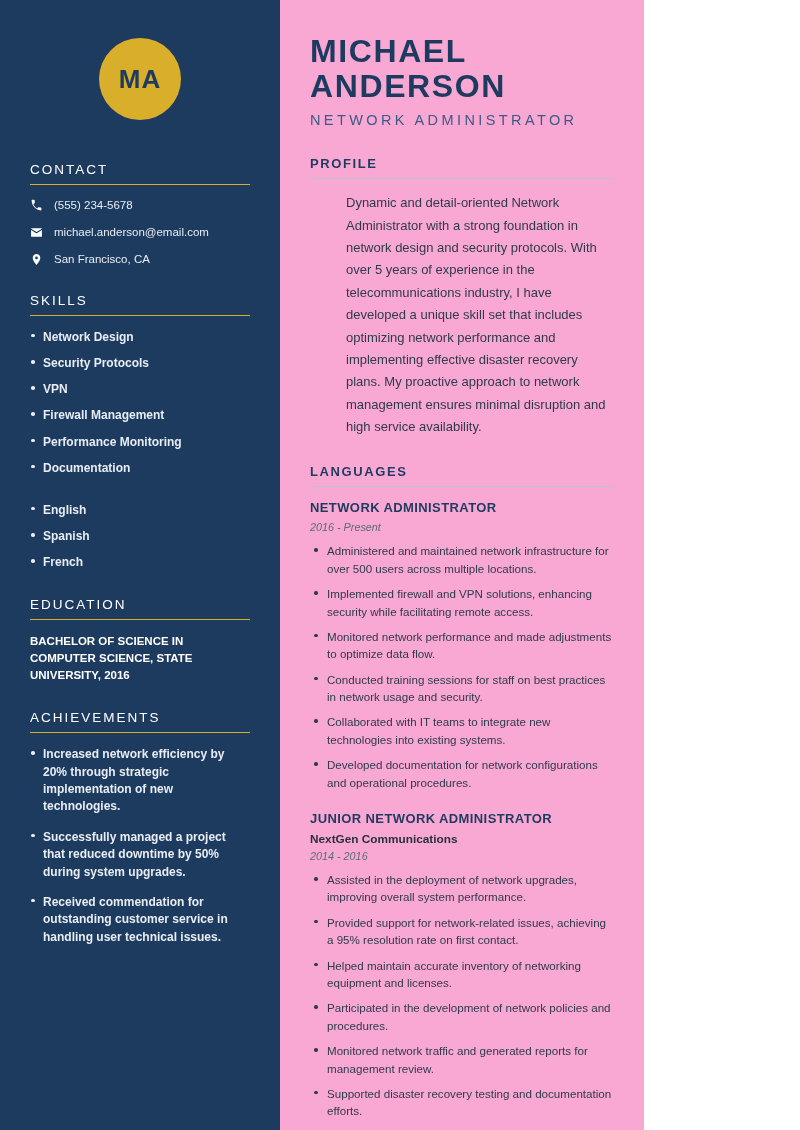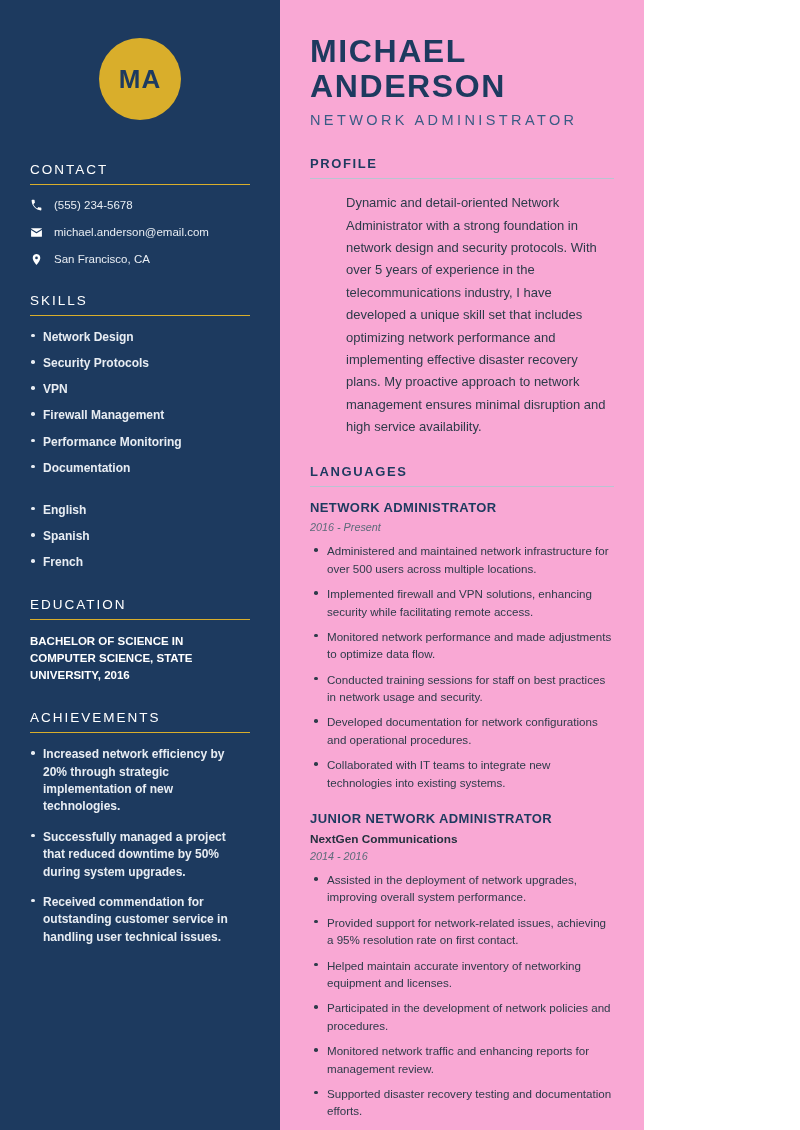--- a/index.html
+++ b/index.html
@@ -275,33 +275,33 @@
 
       <div class="job">
         <div class="job-title">NETWORK ADMINISTRATOR</div>
         <div class="job-dates">2016 - Present</div>
       </div>
       <ul class="job-list">
         <li>Administered and maintained network infrastructure for over 500 users across multiple locations.</li>
         <li>Implemented firewall and VPN solutions, enhancing security while facilitating remote access.</li>
         <li>Monitored network performance and made adjustments to optimize data flow.</li>
         <li>Conducted training sessions for staff on best practices in network usage and security.</li>
+        <li>Collaborated with IT teams to integrate new technologies into existing systems.</li>
         <li>Developed documentation for network configurations and operational procedures.</li>
-        <li>Collaborated with IT teams to integrate new technologies into existing systems.</li>
       </ul>
 
       <div class="job">
         <div class="job-title">JUNIOR NETWORK ADMINISTRATOR</div>
         <div class="job-company">NextGen Communications</div>
         <div class="job-dates">2014 - 2016</div>
       </div>
       <ul class="job-list">
         <li>Assisted in the deployment of network upgrades, improving overall system performance.</li>
         <li>Provided support for network-related issues, achieving a 95% resolution rate on first contact.</li>
         <li>Helped maintain accurate inventory of networking equipment and licenses.</li>
         <li>Participated in the development of network policies and procedures.</li>
-        <li>Monitored network traffic and enhancing reports for management review.</li>
+        <li>Monitored network traffic and generated reports for management review.</li>
         <li>Supported disaster recovery testing and documentation efforts.</li>
       </ul>
     </section>
 
   </main>
 </div>
 
 </body></html>

